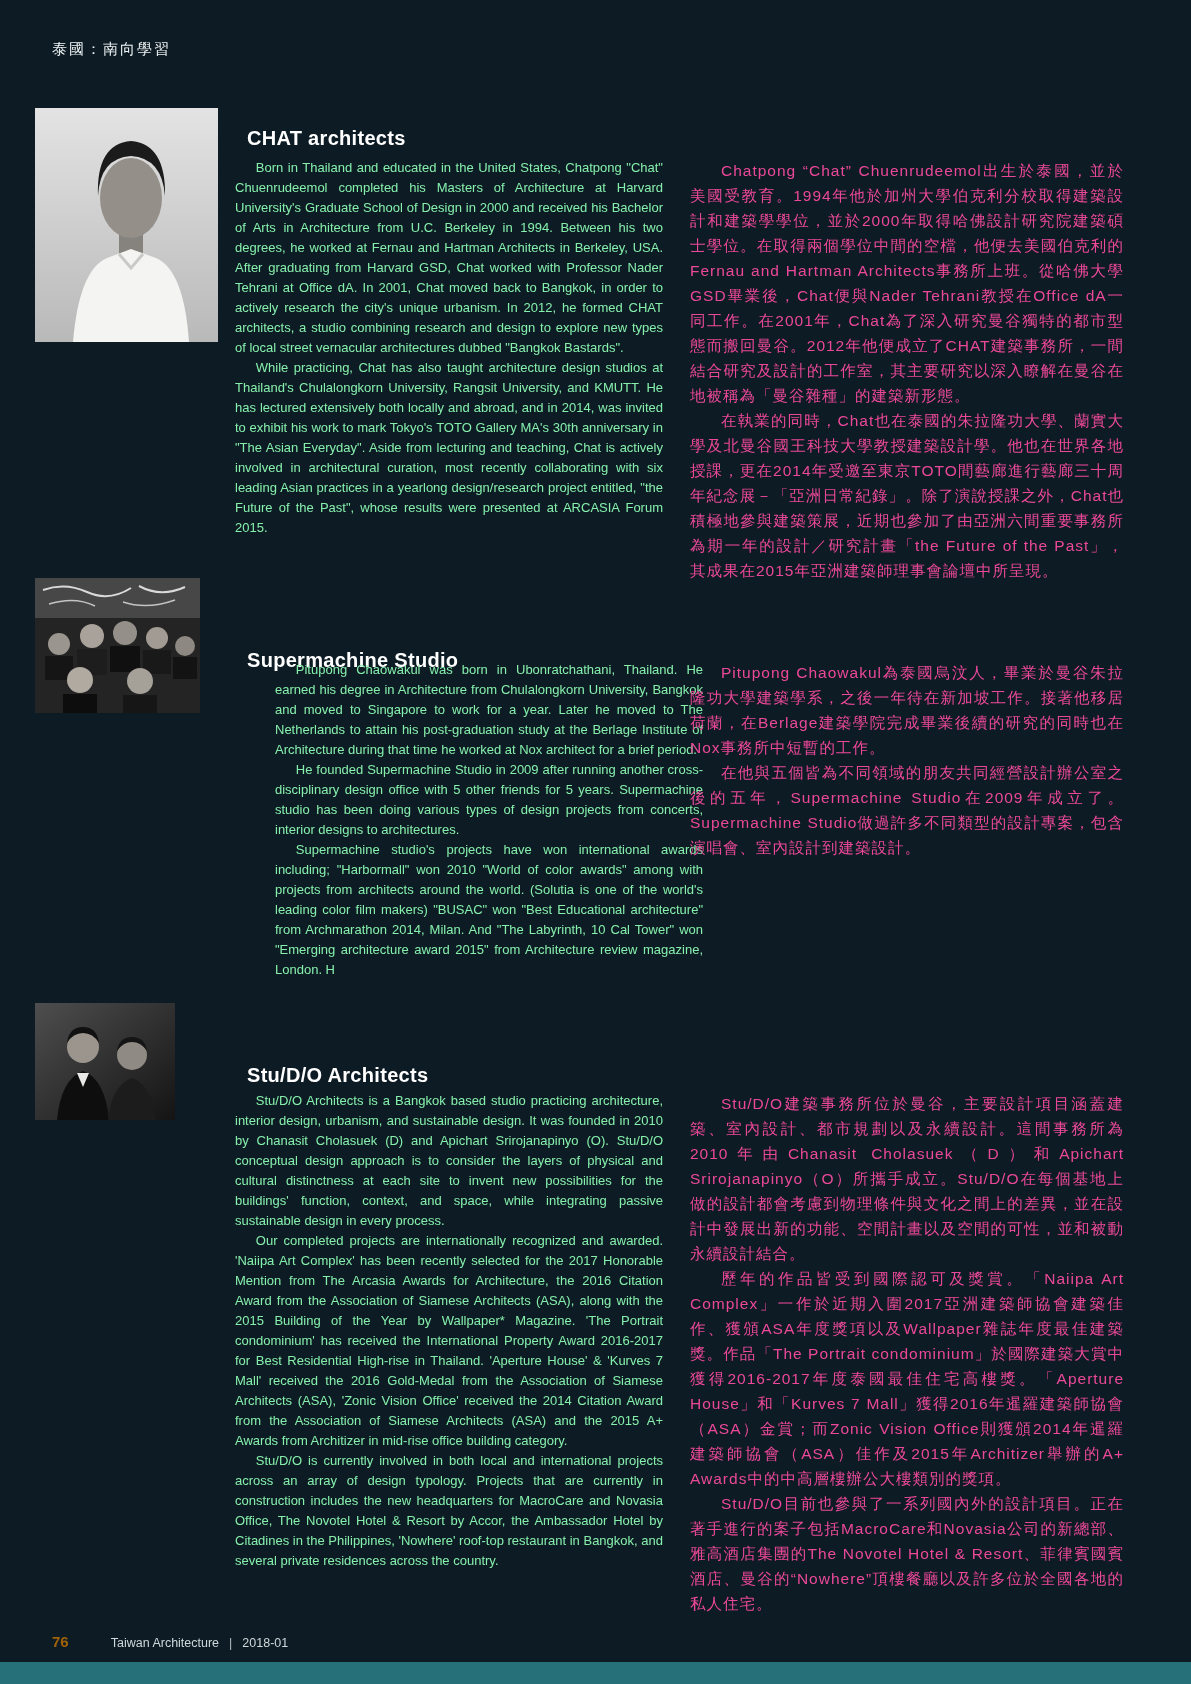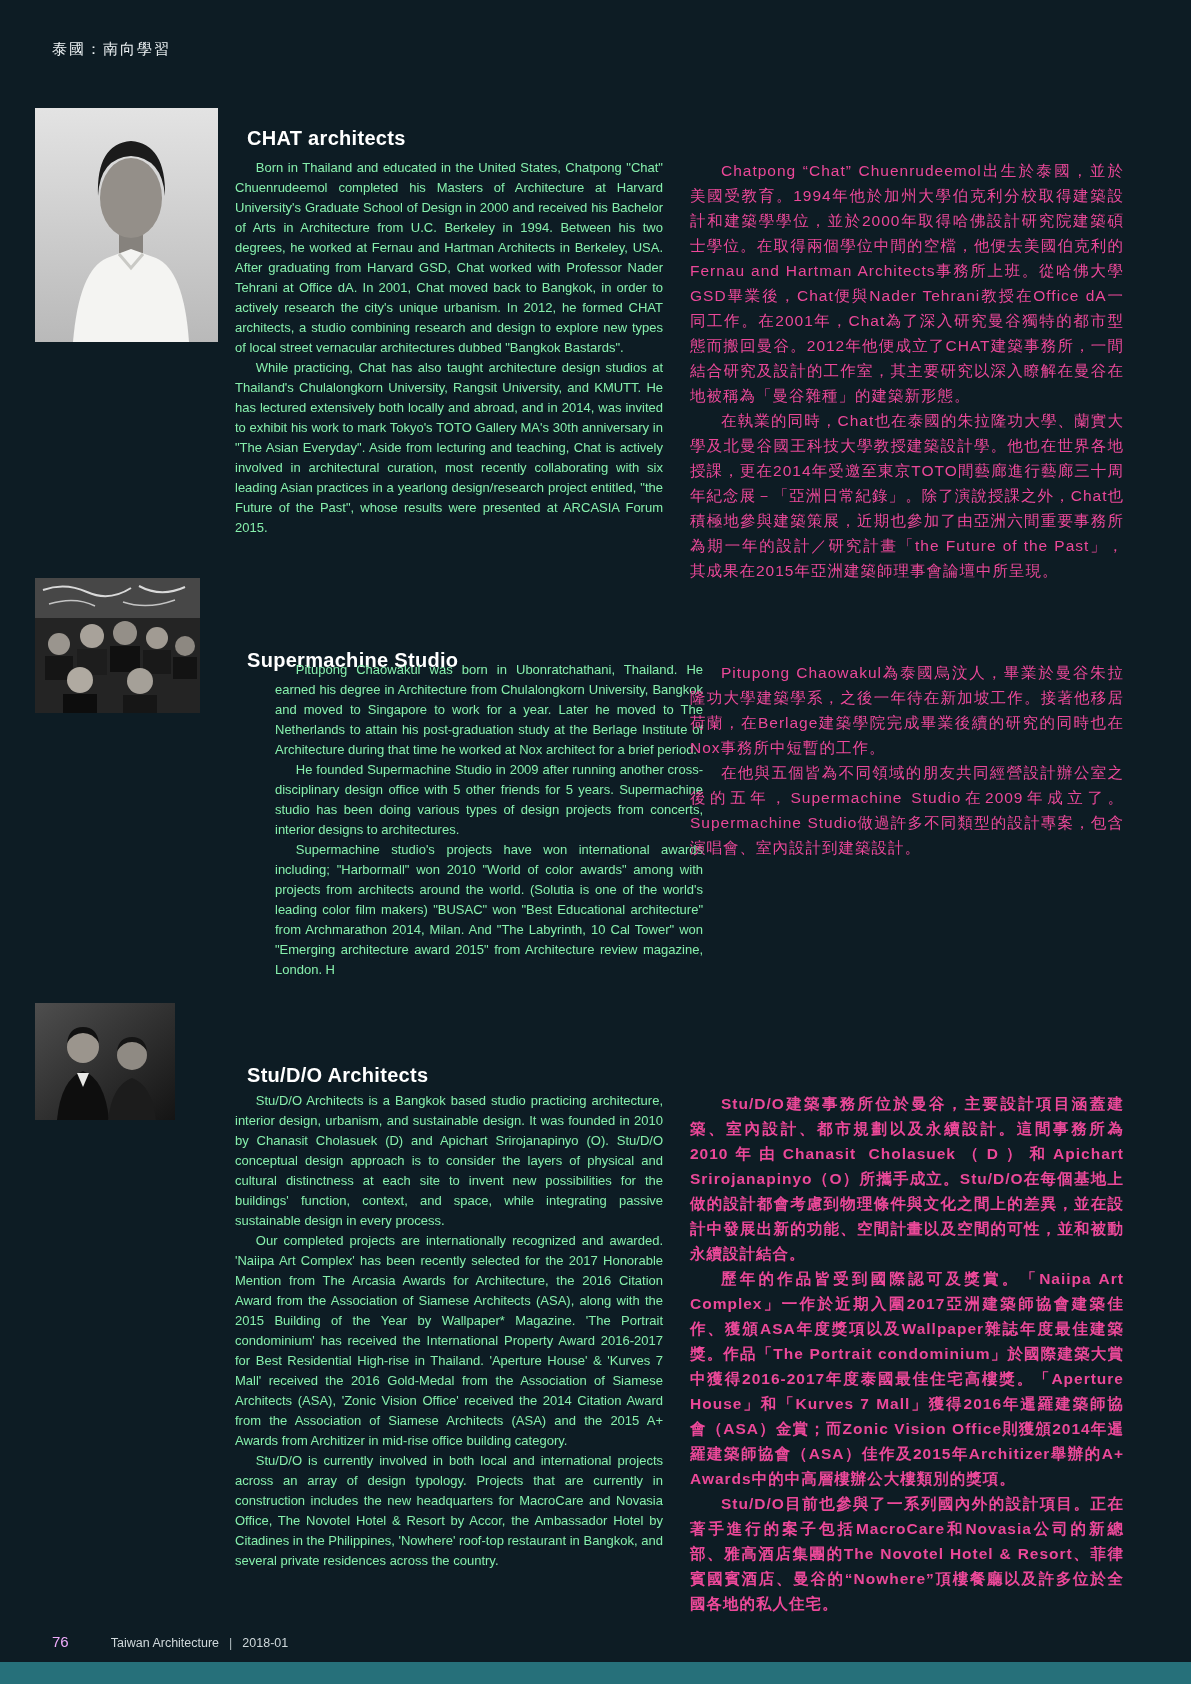--- a/index.html
+++ b/index.html
@@ -48,41 +48,41 @@
     color: #86efac;
     font-size: 13px;
     line-height: 20px;
     text-align: justify;
     text-indent: 1.6em;
   }
 
   .zh-col { position: absolute; left: 655px; width: 434px; }
   #section-chat .zh-col { top: 50px; }
   #section-supermachine .zh-col { top: 82px; }
-  #section-studo .zh-col { top: 88px; font-weight: bold; }
+  #section-studo .zh-col { top: 88px; }
   .zh-col p {
     margin: 0;
     color: #ec4899;
     font-size: 15.5px;
     line-height: 25px;
     letter-spacing: 1px;
     text-align: justify;
     text-indent: 2em;
   }
 
   .footer {
     position: absolute;
     top: 1633px;
     left: 52px;
     color: #cfd8db;
     font-size: 12.5px;
   }
   .footer .page-num {
-    color: #f0abfc;
-    font-weight: normal;
+    color: #a16207;
+    font-weight: bold;
     font-size: 15px;
     margin-right: 42px;
   }
   .footer .sep { margin: 0 10px; color: #aebbbf; }
 
   .bottom-bar {
     position: absolute;
     left: 0;
     bottom: 0;
     width: 100%;

